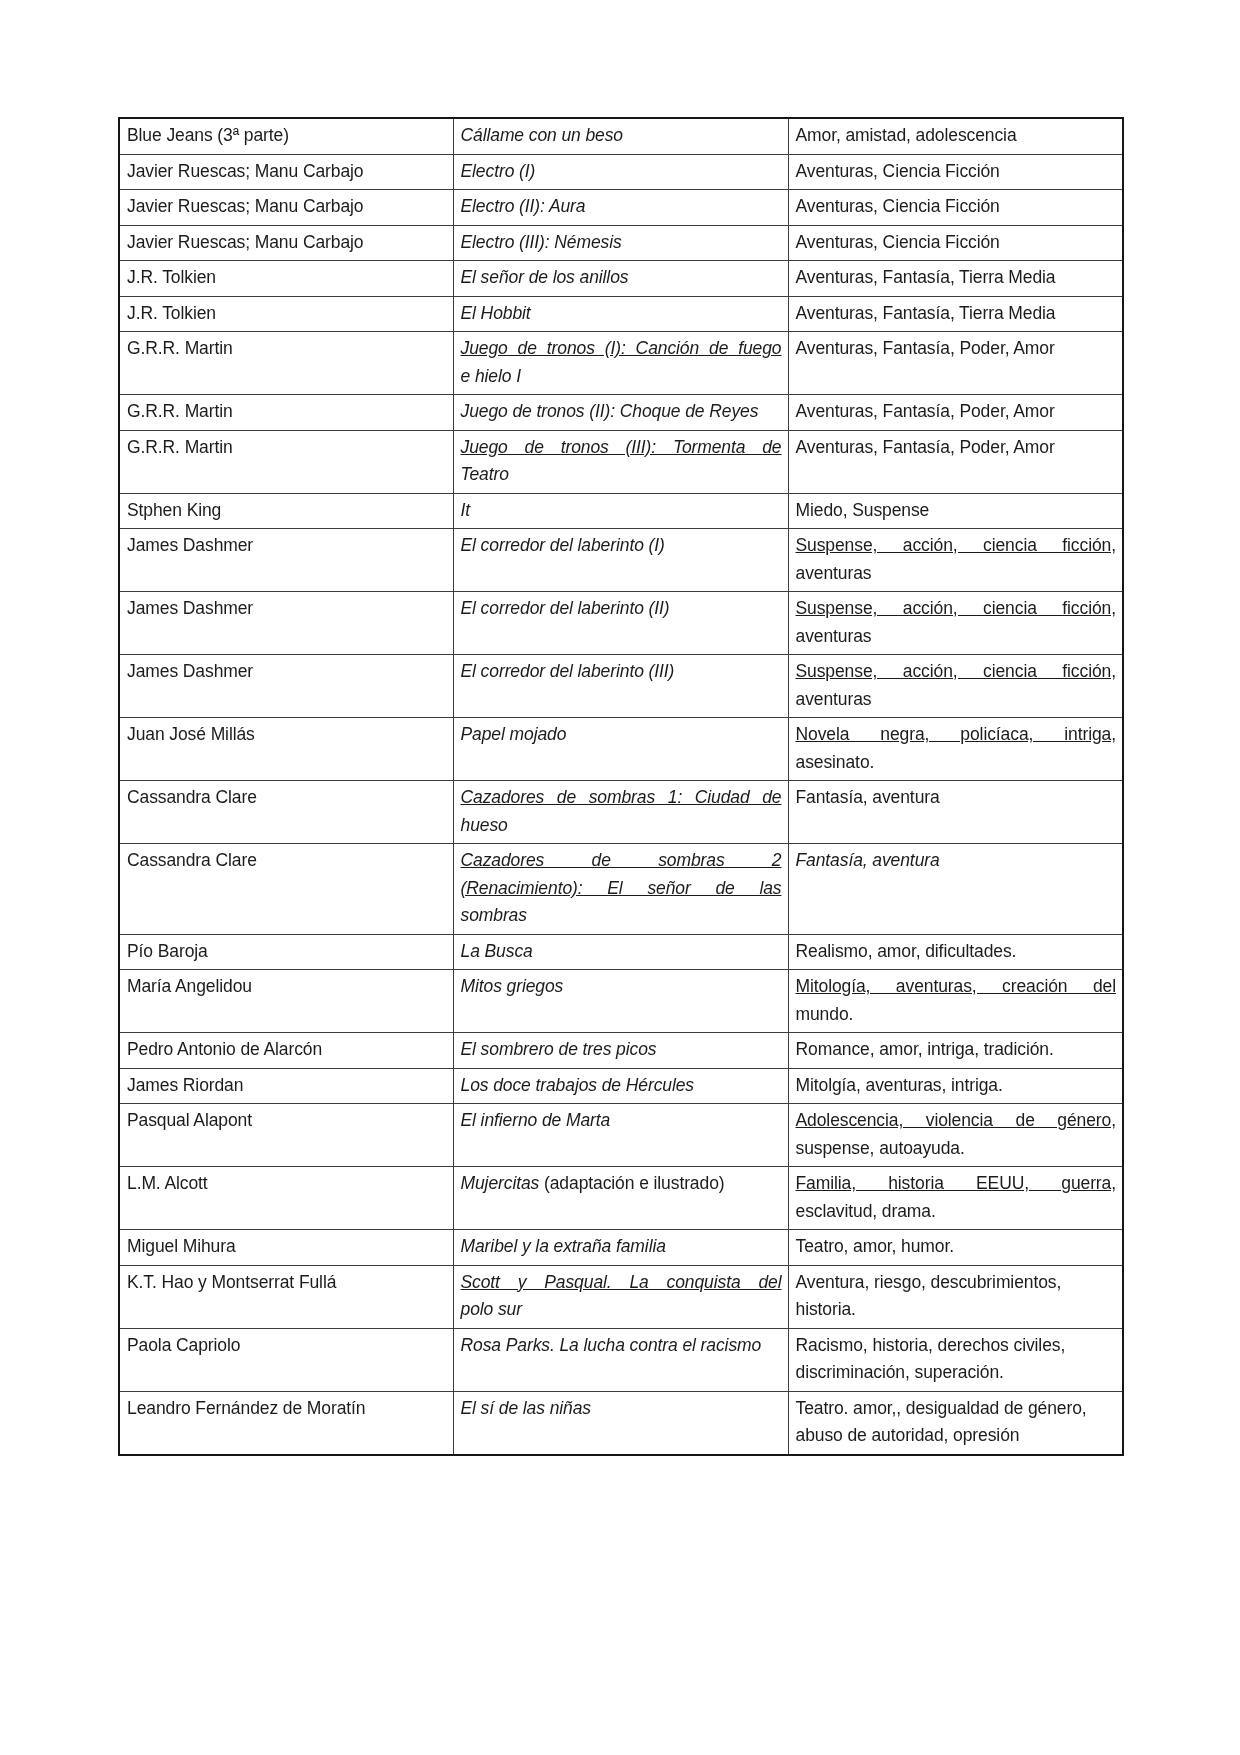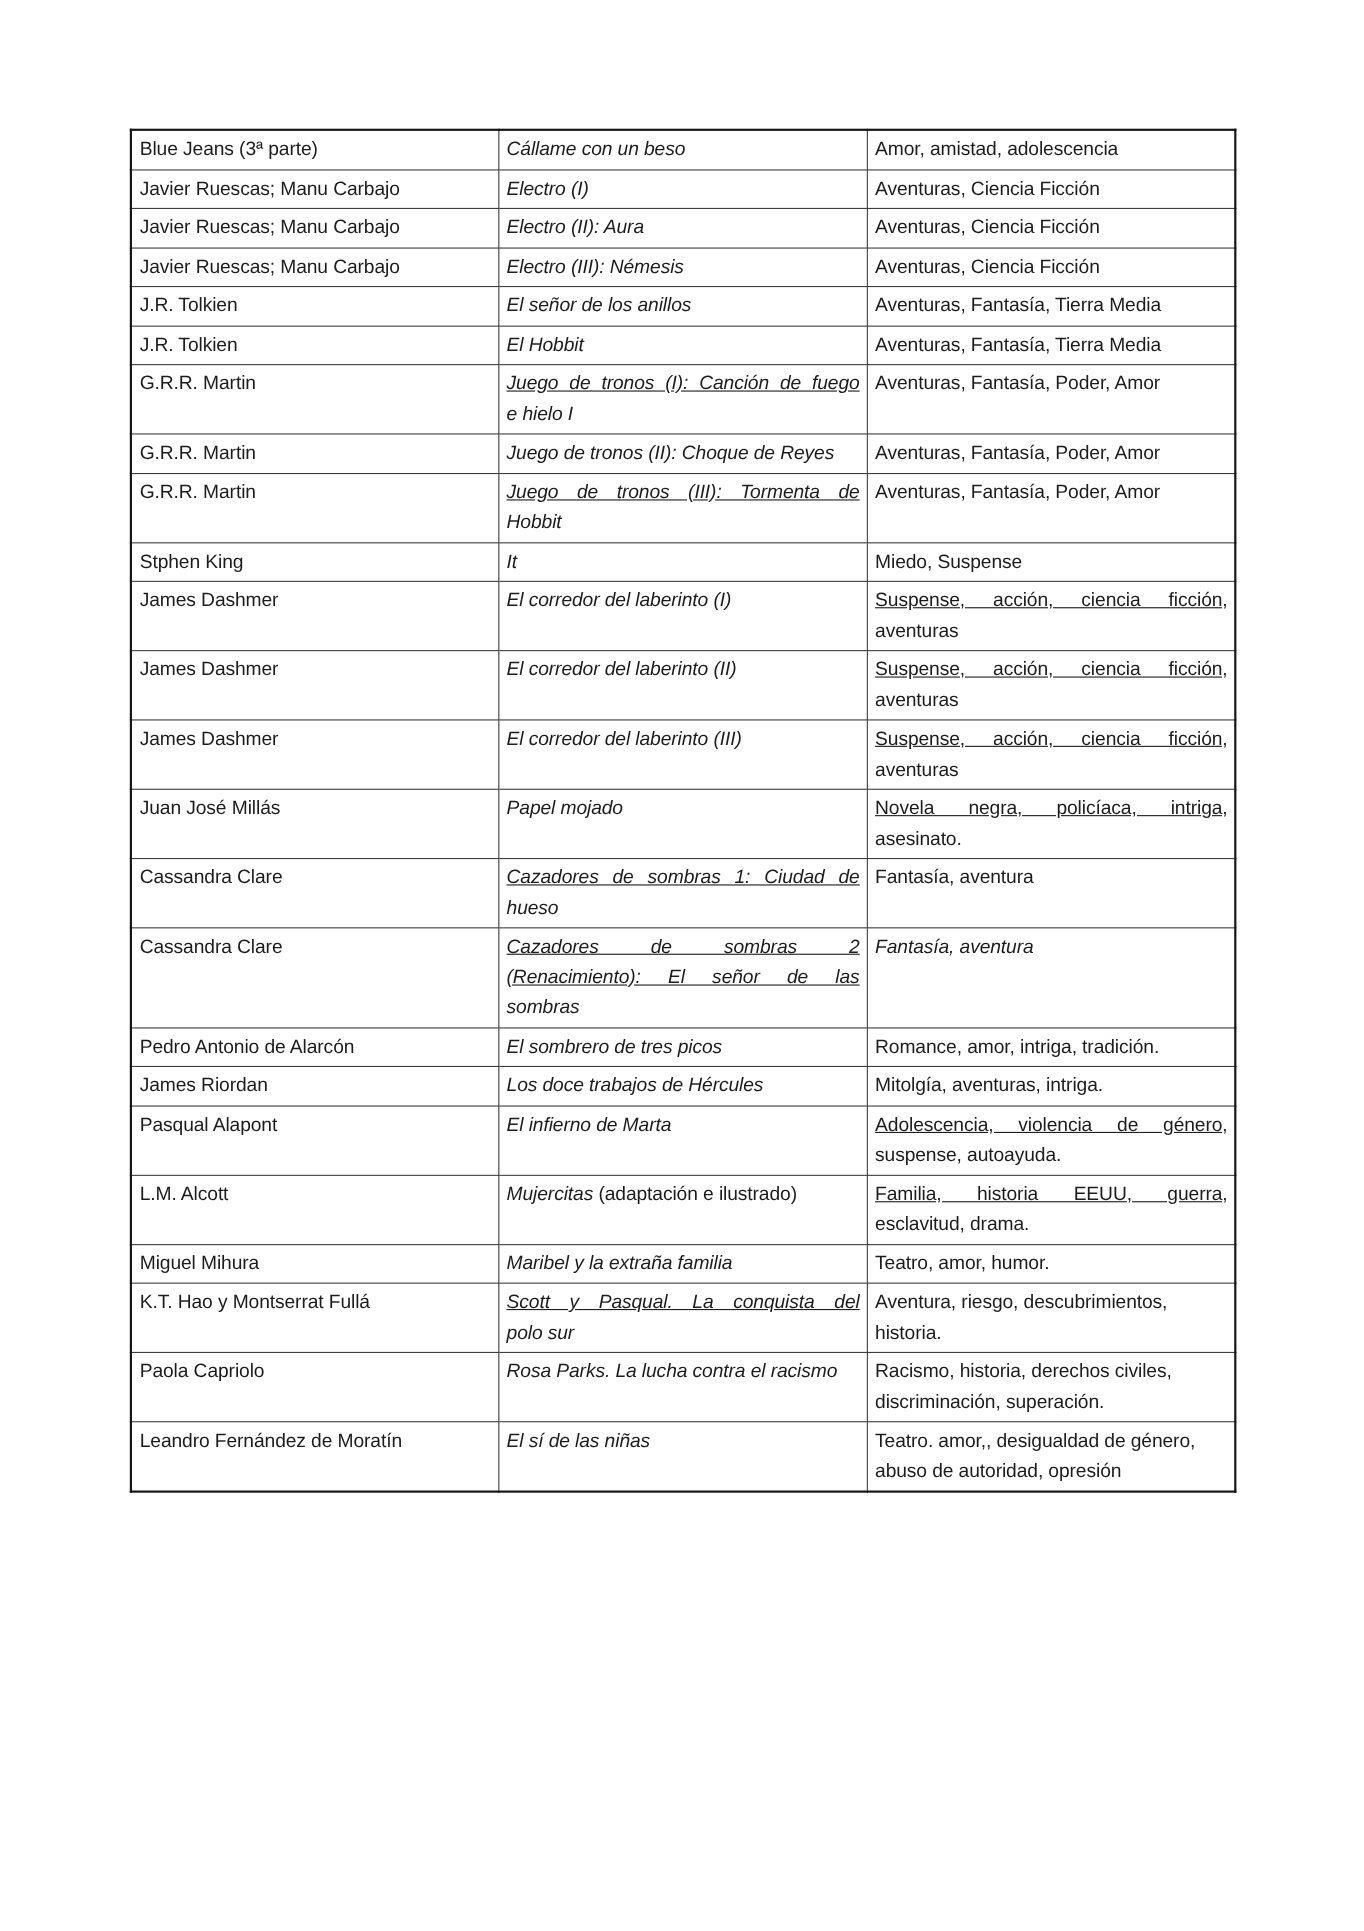--- a/index.html
+++ b/index.html
@@ -117,21 +117,21 @@
             <div class="line"><em>Juego de tronos (II): Choque de Reyes</em></div>
           </td>
           <td>
             <div class="line">Aventuras, Fantasía, Poder, Amor</div>
           </td>
         </tr>
         <tr>
           <td>G.R.R. Martin</td>
           <td>
             <div class="line j"><em>Juego de tronos (III): Tormenta de</em></div>
-            <div class="line"><em>Hobbit</em></div>
+            <div class="line"><em>Teatro</em></div>
           </td>
           <td>
             <div class="line">Aventuras, Fantasía, Poder, Amor</div>
           </td>
         </tr>
         <tr>
           <td>Stphen King</td>
           <td>
             <div class="line"><em>It</em></div>
           </td>
@@ -194,20 +194,39 @@
           <td>
             <div class="line j"><em>Cazadores de sombras 2</em></div>
             <div class="line j"><em>(Renacimiento): El señor de las</em></div>
             <div class="line"><em>sombras</em></div>
           </td>
           <td class="gi">
             <div class="line">Fantasía, aventura</div>
           </td>
         </tr>
         <tr>
+          <td>Pío Baroja</td>
+          <td>
+            <div class="line"><em>La Busca</em></div>
+          </td>
+          <td>
+            <div class="line">Realismo, amor, dificultades.</div>
+          </td>
+        </tr>
+        <tr>
+          <td>María Angelidou</td>
+          <td>
+            <div class="line"><em>Mitos griegos</em></div>
+          </td>
+          <td>
+            <div class="line j">Mitología, aventuras, creación del</div>
+            <div class="line">mundo.</div>
+          </td>
+        </tr>
+        <tr>
           <td>Pedro Antonio de Alarcón</td>
           <td>
             <div class="line"><em>El sombrero de tres picos</em></div>
           </td>
           <td>
             <div class="line">Romance, amor, intriga, tradición.</div>
           </td>
         </tr>
         <tr>
           <td>James Riordan</td>

